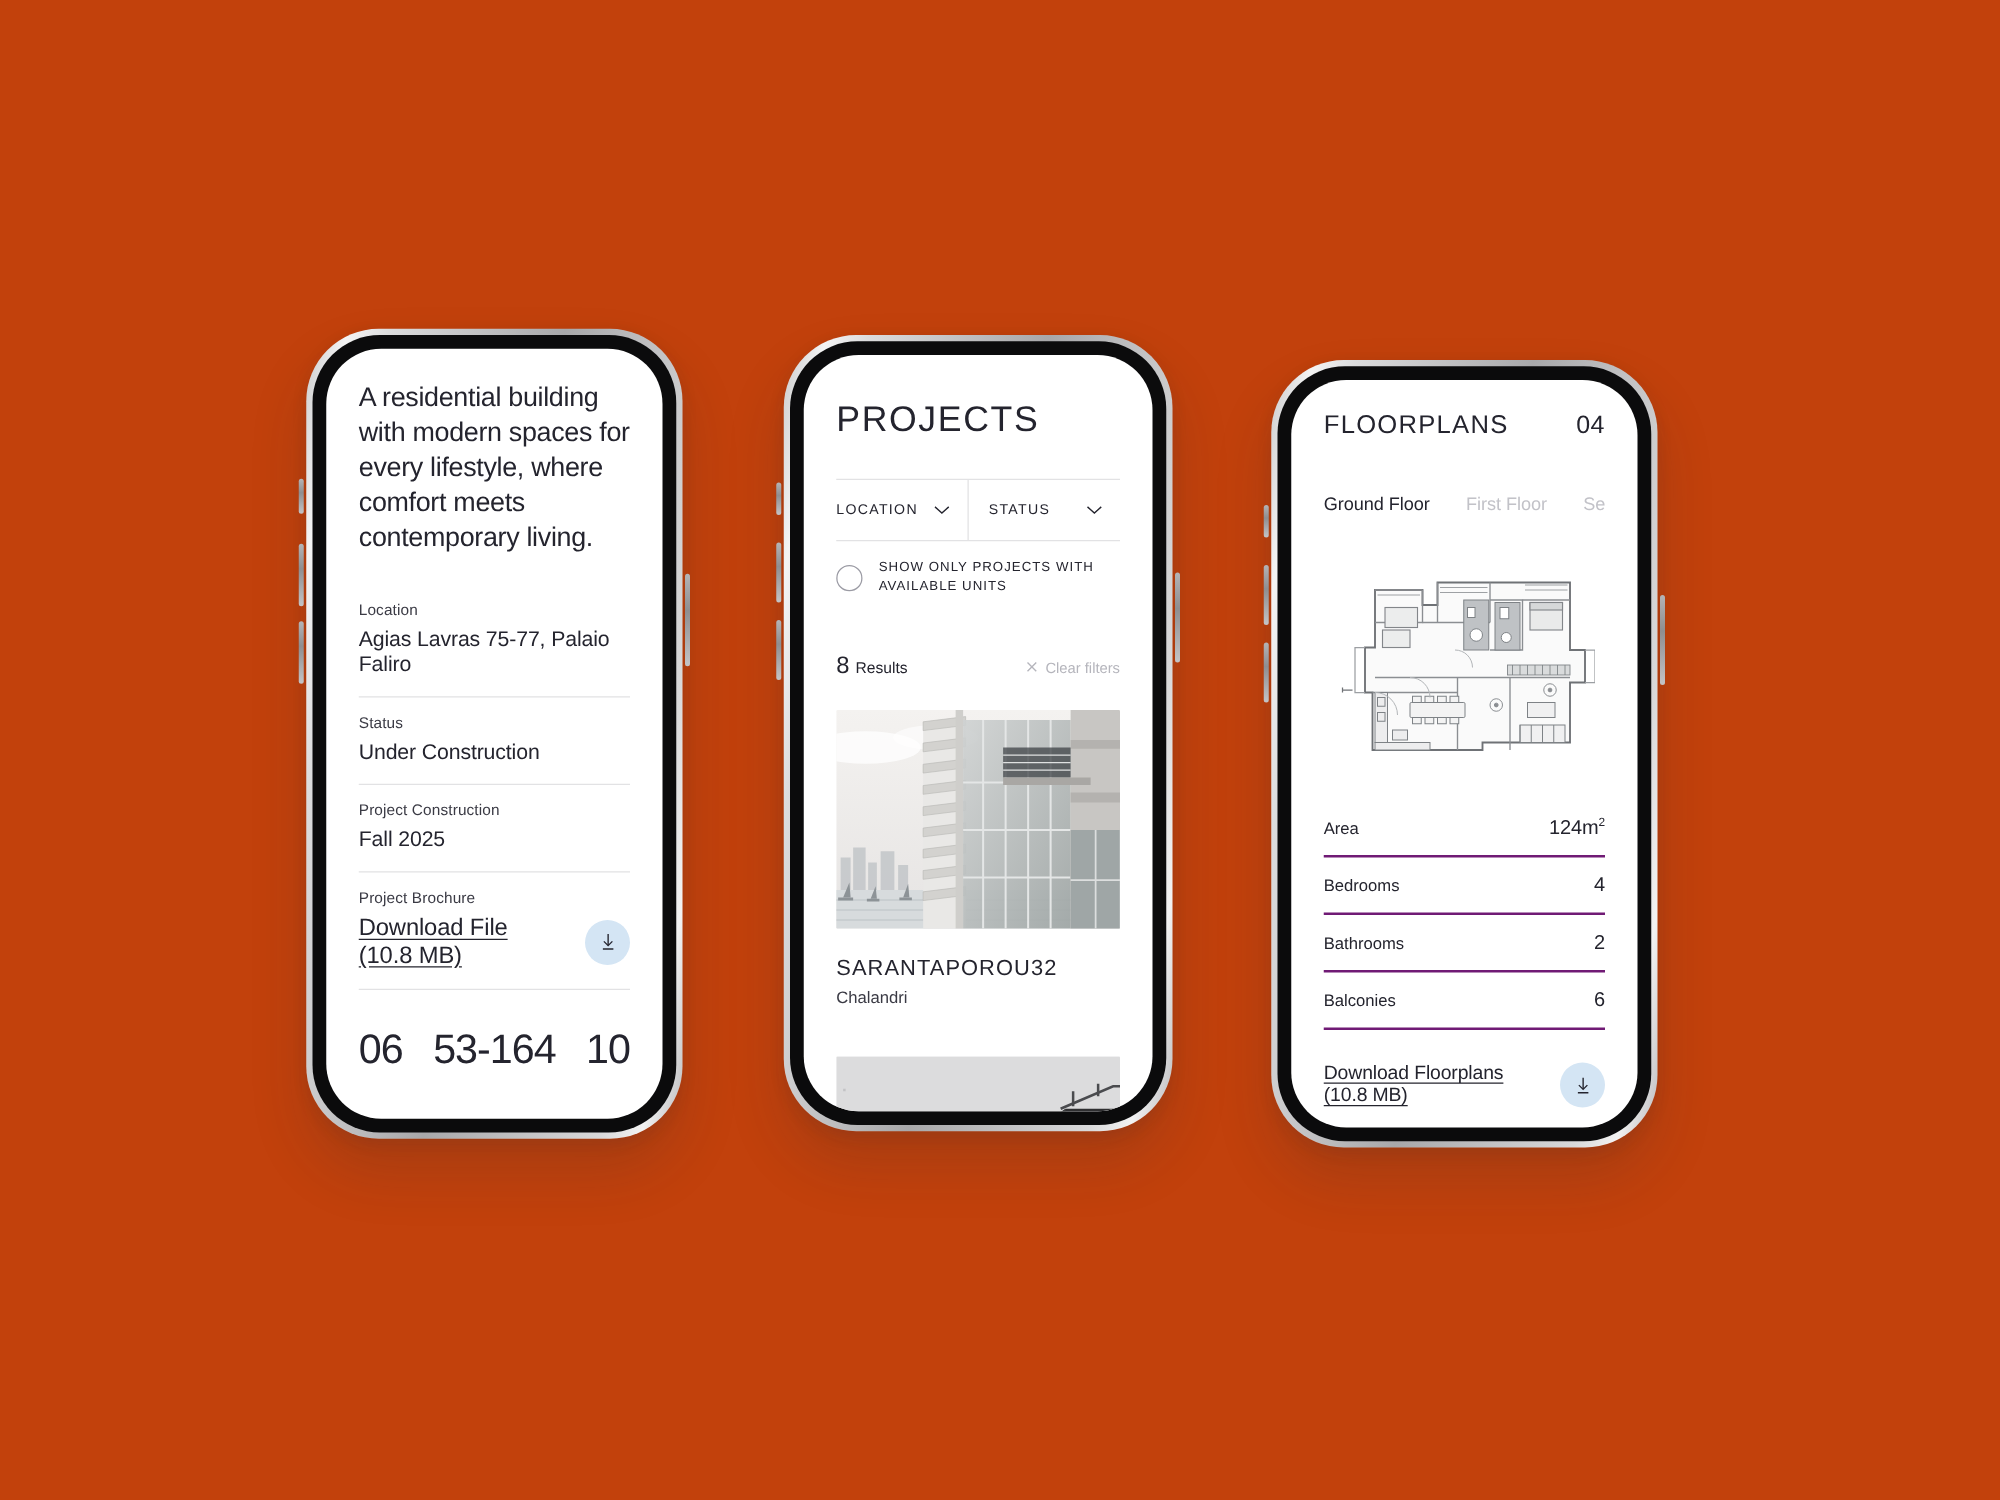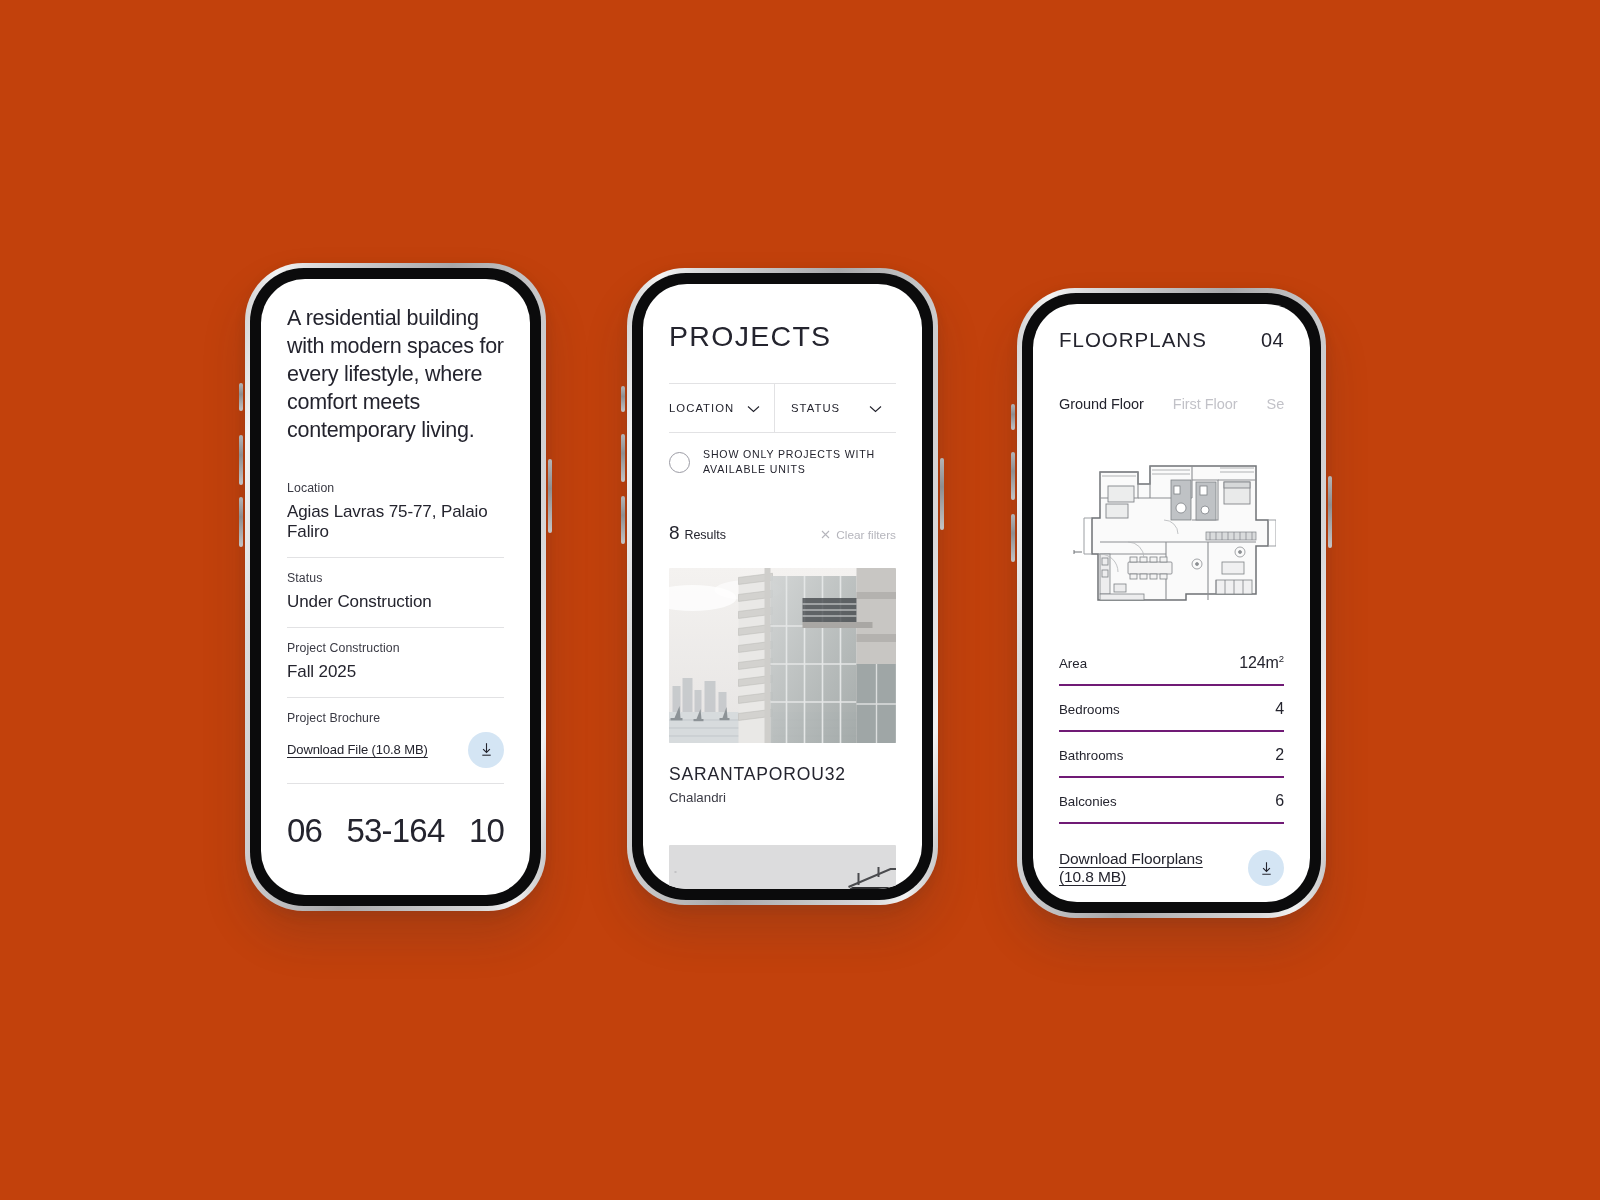--- a/index.html
+++ b/index.html
@@ -75,21 +75,21 @@
   .spec-value {
     font-size: 17px;
     color: #24242e;
     letter-spacing: -0.1px;
   }
   .brochure-row {
     display: flex; align-items: center; justify-content: space-between;
     gap: 14px;
   }
   .dl-link {
-    font-size: 13px;
+    font-size: 19px;
     color: #24242e;
     text-decoration: underline;
     text-underline-offset: 3px;
     letter-spacing: -0.1px;
     cursor: pointer;
   }
   .dl-circle {
     flex: 0 0 auto;
     width: 36px; height: 36px;
     border-radius: 50%;

